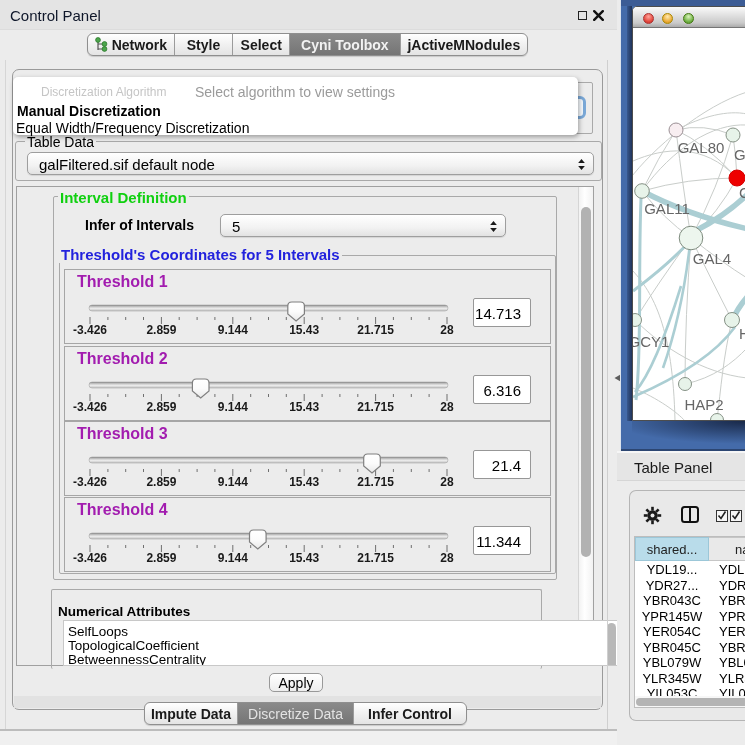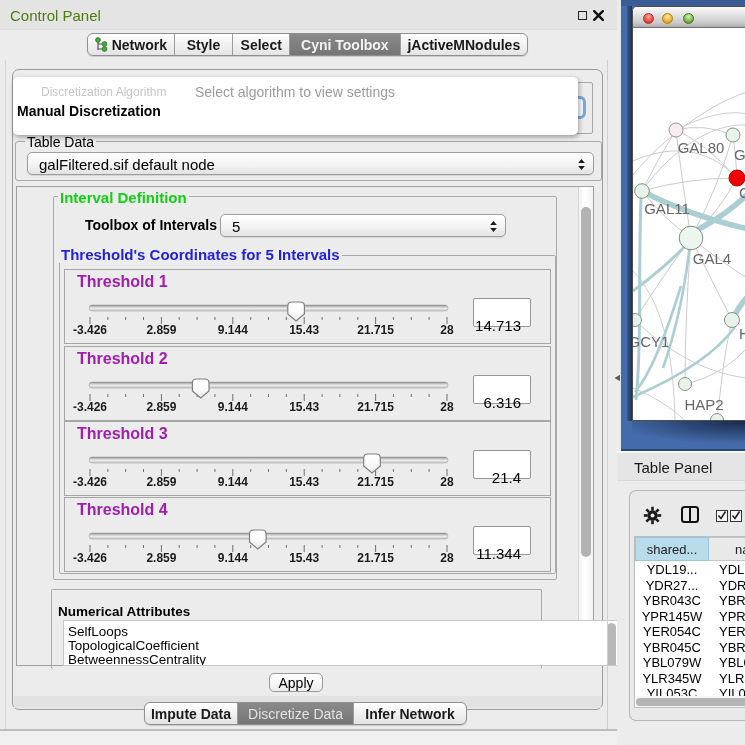--- a/index.html
+++ b/index.html
@@ -9,30 +9,30 @@
 .grouptitle { font-size:15px; color:#000;font-weight:bold; }
 .gbox { position:absolute; border:1px solid #a9a9a9; border-radius:2px; }
 .seg { position:absolute; display:flex; height:23px; border:1px solid #8f8f8f; border-radius:6px; overflow:hidden; background:linear-gradient(#ffffff,#f2f2f2 45%,#e4e4e4); box-shadow:0 1px 1px rgba(0,0,0,0.15);}
 .seg > div { display:flex; align-items:center; justify-content:center; font-size:14px; font-weight:bold; color:#1a1a1a; border-right:1px solid #9b9b9b; }
 .seg > div:last-child { border-right:none; }
 .seg > div.sel { background:linear-gradient(#8a8a8a,#757575); color:#f2f2f2; }
 .combo { position:absolute; background:linear-gradient(#ffffff,#f2f2f2 60%,#e2e2e2); border:1px solid #9e9e9e; border-radius:5px; box-shadow:0 1px 1px rgba(0,0,0,0.1); font-size:15px; color:#000; }
 .combo .arr { position:absolute; right:7px; top:0; bottom:0; width:9px; }
 .thpanel { position:absolute; left:64px; width:487px; height:75px; border:1px solid #a6a6a6; background:#ececec; }
 .thpanel .tlabel { position:absolute; left:12px; top:3px; font-size:16px; font-weight:bold; color:#a21caf; }
-.valbox { position:absolute; left:408px; top:28px; width:58px; height:29px; background:#ffffff; border:1px solid #979797; border-radius:2px; font-size:15px; color:#000; text-align:right; padding:18px 9px 0 0; }
+.valbox { position:absolute; left:408px; top:28px; width:58px; height:29px; background:#ffffff; border:1px solid #979797; border-radius:2px; font-size:15px; color:#000; text-align:right; padding:6px 9px 0 0; }
 .seg.bot .sel { font-weight:normal; color:#e3e3e3; }
 </style>
 </head>
 <body>
 
 <div class="abs" style="left:0;top:0;width:617px;height:745px;background:#ececec;">
 
   <div class="abs" style="left:0;top:0;width:617px;height:30px;background:#e4e4e4;border-bottom:1px solid #dcdcdc;"></div>
-  <div class="abs" style="left:10px;top:7px;font-size:15px;color:#4d7c0f;">Control Panel</div>
+  <div class="abs" style="left:10px;top:7px;font-size:15px;color:#0f172a;">Control Panel</div>
 
   <div class="abs" style="left:578px;top:11px;width:9px;height:9px;border:1.5px solid #222;"></div>
   <svg class="abs" style="left:593px;top:10px;" width="11" height="11" viewBox="0 0 11 11">
     <path d="M1.2 1.2 L9.8 9.8 M9.8 1.2 L1.2 9.8" stroke="#111" stroke-width="2.4" stroke-linecap="round"></path>
   </svg>
 
   <div class="seg" style="left:87px;top:33px;width:441px;">
     <div style="width:87px;">
       <svg width="13" height="16" viewBox="0 0 13 16" style="margin-right:4px;">
         <line x1="3" y1="3" x2="3" y2="13" stroke="#555" stroke-width="1.2"></line>
@@ -69,21 +69,21 @@
 
   <div class="abs" style="left:16px;top:186px;width:578px;height:480px;border:1px solid #a0a0a0;background:#ececec;overflow:hidden;">
 
     <div class="abs" style="right:0px;top:0;width:15px;height:478px;background:linear-gradient(90deg,#f2f2f2,#ffffff 40%,#f2f2f2);border-left:1px solid #d5d5d5;"></div>
     <div class="abs" style="right:2.5px;top:20px;width:10px;height:350px;background:#b2b2b2;border-radius:5px;"></div>
   </div>
 
   <div class="gbox" style="left:53px;top:196px;width:504px;height:384px;"></div>
   <div class="abs grouptitle" style="left:58px;top:189px;background:#ececec;padding:0 2px;color:#10d010;">Interval Definition</div>
 
-  <div class="abs" style="left:85px;top:217px;font-size:14px;font-weight:bold;color:#000;">Toolbox of Intervals</div>
+  <div class="abs" style="left:85px;top:217px;font-size:14px;font-weight:bold;color:#000;">Infer of Intervals</div>
   <div class="combo" style="left:220px;top:214px;width:286px;height:23px;">
     <span style="position:absolute;left:11px;top:3px;">5</span>
     <svg class="arr" width="9" height="23" viewBox="0 0 9 23">
       <path d="M4.5 6 L7.8 10 L1.2 10 Z" fill="#1a1a1a"></path>
       <path d="M4.5 17 L7.8 13 L1.2 13 Z" fill="#1a1a1a"></path>
     </svg>
   </div>
 
   <div class="gbox" style="left:59px;top:255px;width:497px;height:319px;"></div>
   <div class="abs grouptitle" style="left:59px;top:246px;background:#ececec;padding:0 2px;color:#2222dd;">Threshold's Coordinates for 5 Intervals</div>
@@ -288,29 +288,30 @@
     <div class="abs" style="right:3px;top:2px;width:9px;height:60px;background:#b8b8b8;border-radius:4.5px;"></div>
   </div>
 
   <div class="abs" style="left:269px;top:673px;width:54px;height:19px;background:linear-gradient(#ffffff,#ededed);border:1px solid #999;border-radius:5px;font-size:14px;color:#000;text-align:center;padding-top:1px;">Apply</div>
 
   <div class="abs" style="left:14px;top:696px;width:587px;height:12px;background:#e2e2e2;"></div>
 
   <div class="seg bot" style="left:144px;top:702px;width:323px;">
     <div style="width:93px;">Impute Data</div>
     <div class="sel" style="width:116px;">Discretize Data</div>
-    <div style="width:112px;">Infer Network</div>
+    <div style="width:112px;">Infer Control</div>
   </div>
   <div class="abs" style="left:0;top:729px;width:617px;height:1.5px;background:#bcbcbc;"></div>
   <div class="abs" style="left:0;top:731px;width:617px;height:14px;background:#f0f0f0;"></div>
 
   <div class="abs" style="left:13px;top:77px;width:565px;height:58px;background:#ffffff;border-radius:5px;box-shadow:1px 2px 5px rgba(0,0,0,0.35);"></div>
   <div class="abs" style="left:41px;top:85px;font-size:12px;color:#c5c5c5;">Discretization Algorithm</div>
   <div class="abs" style="left:195px;top:84px;font-size:14px;color:#9b9b9b;">Select algorithm to view settings</div>
   <div class="abs" style="left:17px;top:103px;font-size:14px;font-weight:bold;color:#000;">Manual Discretization</div>
+  <div class="abs" style="left:16px;top:120px;font-size:14px;color:#000;">Equal Width/Frequency Discretization</div>
 </div>
 
 <div class="abs" style="left:614px;top:368px;width:7px;height:8px;">
   <svg width="7" height="8" viewBox="0 0 7 8">
       <path d="M6.5 0.5 L0.5 4 L6.5 7.5 Z" fill="#5e5e5e"></path>
     </svg>
 </div>
 <div class="abs" style="left:607px;top:60px;width:1px;height:669px;background:#cfcfcf;"></div>
 
 <div class="abs" style="left:621px;top:0;width:124px;height:452px;background:#446baa;"></div>

